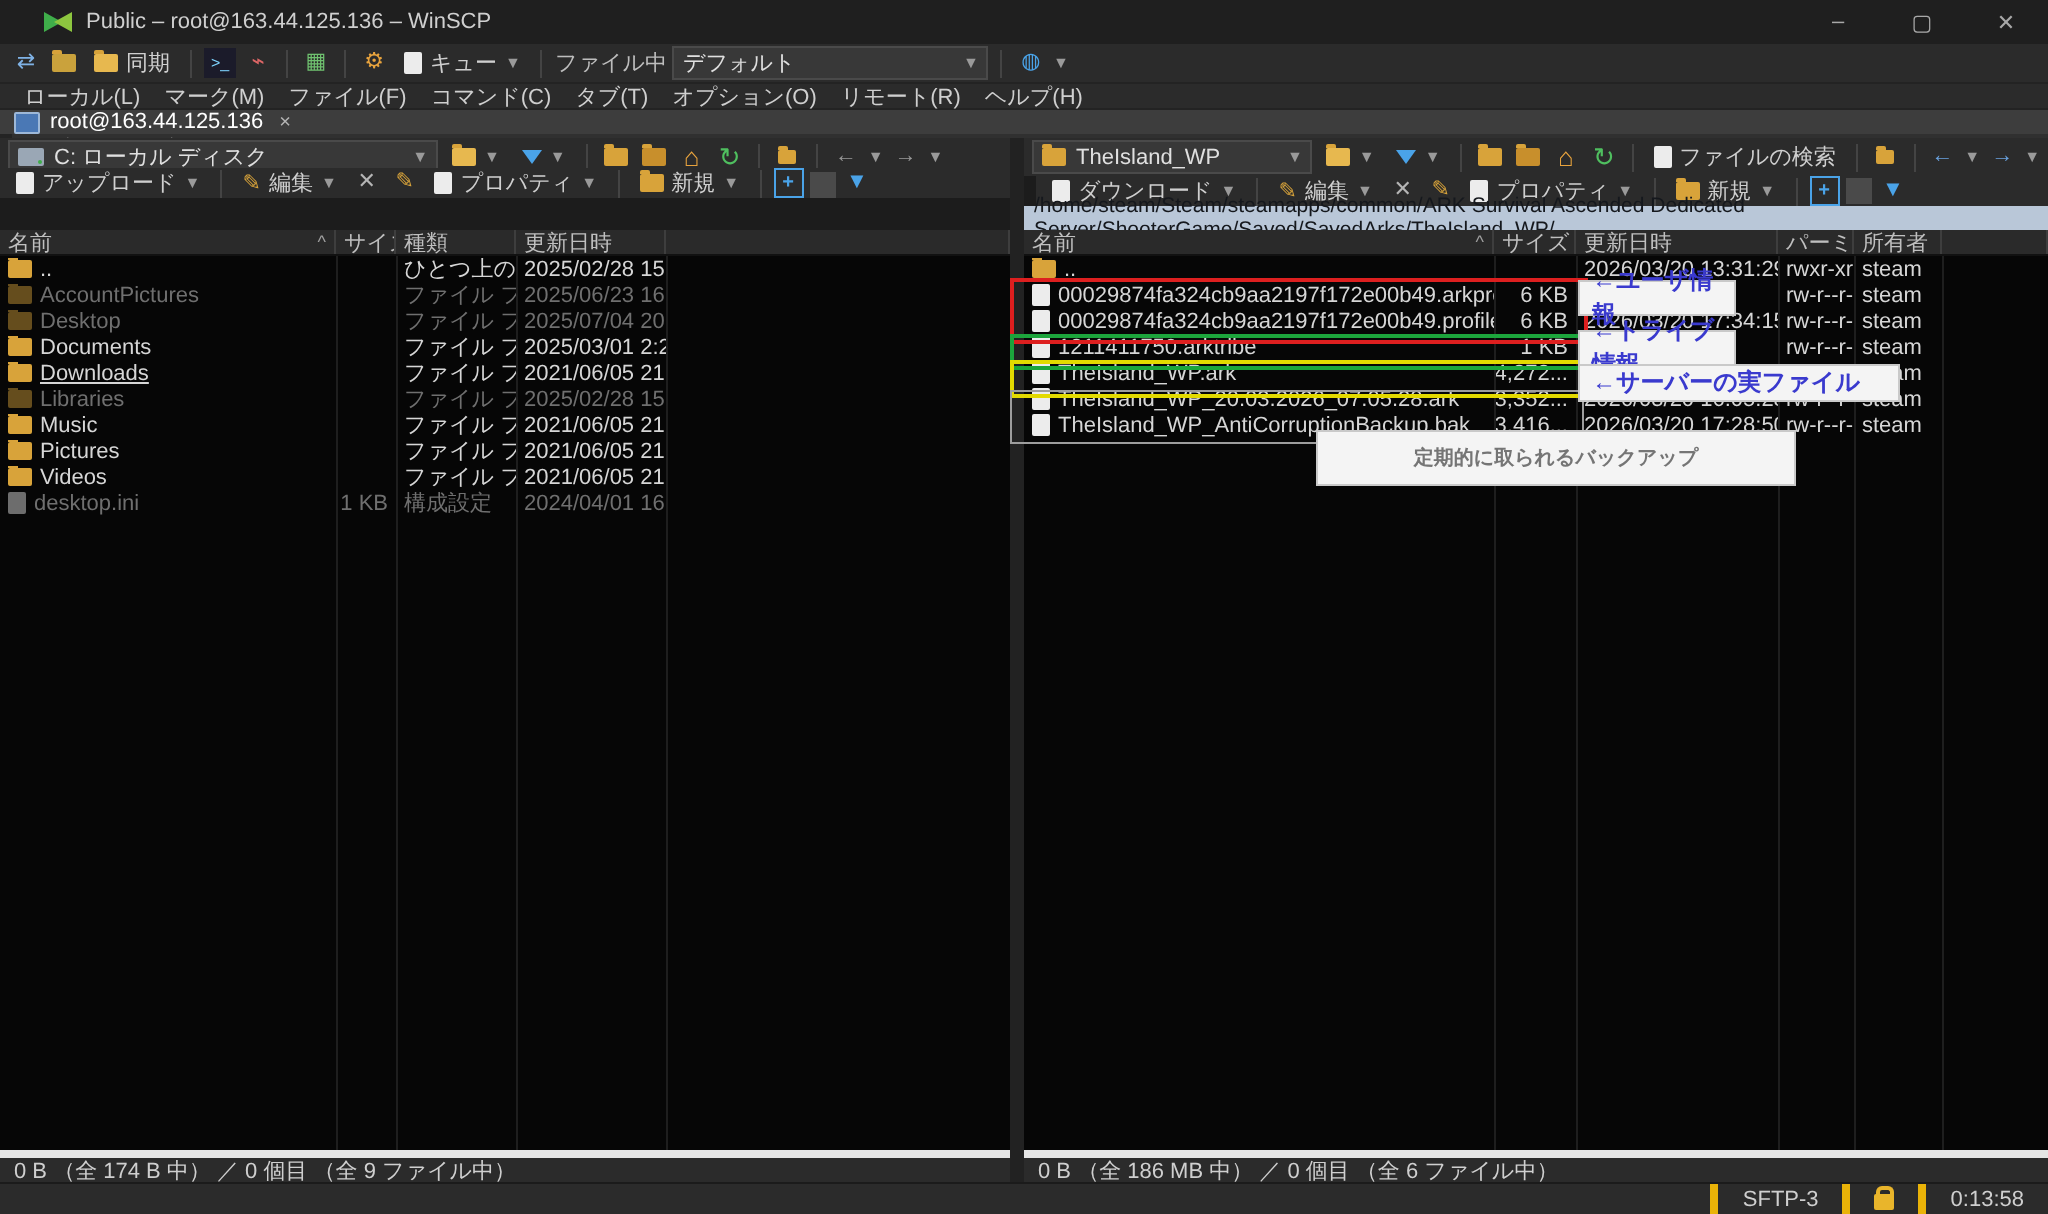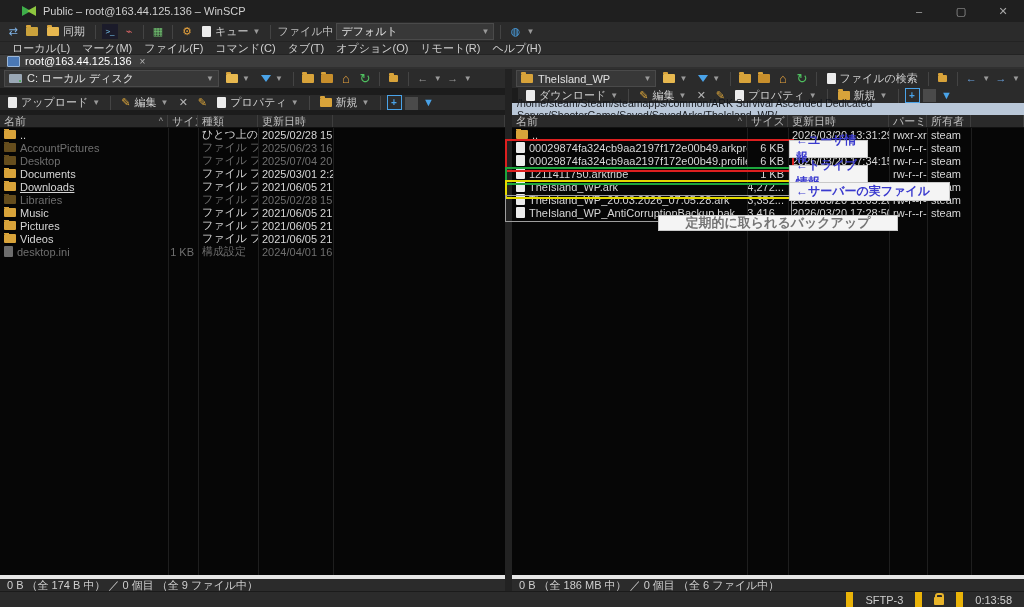--- a/index.html
+++ b/index.html
@@ -79,33 +79,33 @@
   .dim{color:#6f6f6f;}
   .dim .ifolder{opacity:.45;}
   .dim .ifile{opacity:.45;}
   .vline{position:absolute;top:128px;height:447px;width:1px;background:#1e1e1e;}
 
   
   .pstatus{top:575px;height:16px;background:#2b2b2b;border-top:4px solid #e5e5e5;display:flex;align-items:center;padding:0 7px;box-sizing:border-box;color:#cfcfcf;}
   #statusL{left:0;width:505px;}
   #statusR{left:512px;width:512px;}
   #globalbar{top:591px;left:0;width:1024px;height:16px;background:#2b2b2b;border-top:1px solid #1b1b1b;display:flex;justify-content:flex-end;align-items:center;box-sizing:border-box;}
-  .gseg{border-left:7px solid #eab308;height:100%;display:flex;align-items:center;padding:0 12px;color:#cfcfcf;}
+  .gseg{border-left:4px solid #eab308;height:100%;display:flex;align-items:center;padding:0 12px;color:#cfcfcf;}
 
   
   .ann-box{border:2px solid;z-index:5;pointer-events:none;}
   .ann-label{z-index:6;background:#f4f4f4;border:1px solid #c9c9c9;display:flex;align-items:center;padding:0 6px;box-sizing:border-box;font-weight:bold;}
   #ann-red{left:505px;top:139px;width:285px;height:29px;}
   #ann-green{left:505px;top:167px;width:285px;height:14px;}
   #ann-yellow{left:505px;top:180px;width:285px;height:15px;}
   #ann-gray{left:505px;top:195px;width:285px;height:25px;border-width:1px;}
   #ann-user{left:789px;top:140px;width:79px;height:18px;font-size:12px;}
   #ann-tribe{left:789px;top:165px;width:79px;height:18px;font-size:12px;}
   #ann-server{left:789px;top:182px;width:161px;height:19px;font-size:12px;}
-  #ann-backup{left:658px;top:215px;width:240px;height:16px;font-size:13px;justify-content:center;}
+  #ann-backup{left:658px;top:215px;width:240px;height:28px;font-size:10px;justify-content:center;}
 </style>
 </head>
 <body>
 
 <div id="app">
 
   <div id="titlebar" class="abs">
     <span class="app-logo"></span>
     <span class="t-text">Public – root@163.44.125.136 – WinSCP</span>
     <span class="win-btns">
@@ -241,21 +241,21 @@
     <span class="mi">
         <span class="ifolder" style="width:9px;height:7px;"></span>
       </span>
     <span class="sep"></span>
     <span class="mi" style="color:#6aa3e0;">←</span>
       <span class="dd">▼</span>
     <span class="mi" style="color:#6aa3e0;">→</span>
       <span class="dd">▼</span>
   </div>
 
-  <div id="ptb2L" class="abs band" style="top:95px;left:0;width:505px;height:15px;align-items:flex-end;">
+  <div id="ptb2L" class="abs band" style="top:84px;left:0;width:505px;height:15px;align-items:flex-end;">
     <span class="tbtn">
         <span class="ipage"></span>
         <span>アップロード</span>
         <span class="dd">▼</span>
       </span>
     <span class="sep"></span>
     <span class="tbtn">
         <span style="color:#d8a33a;">✎</span>
         <span>編集</span>
         <span class="dd">▼</span>

